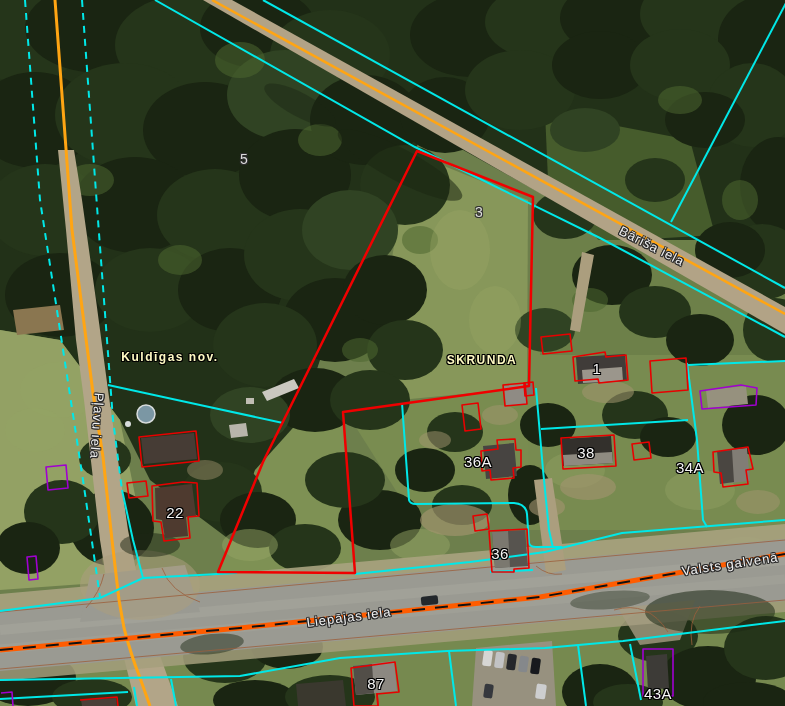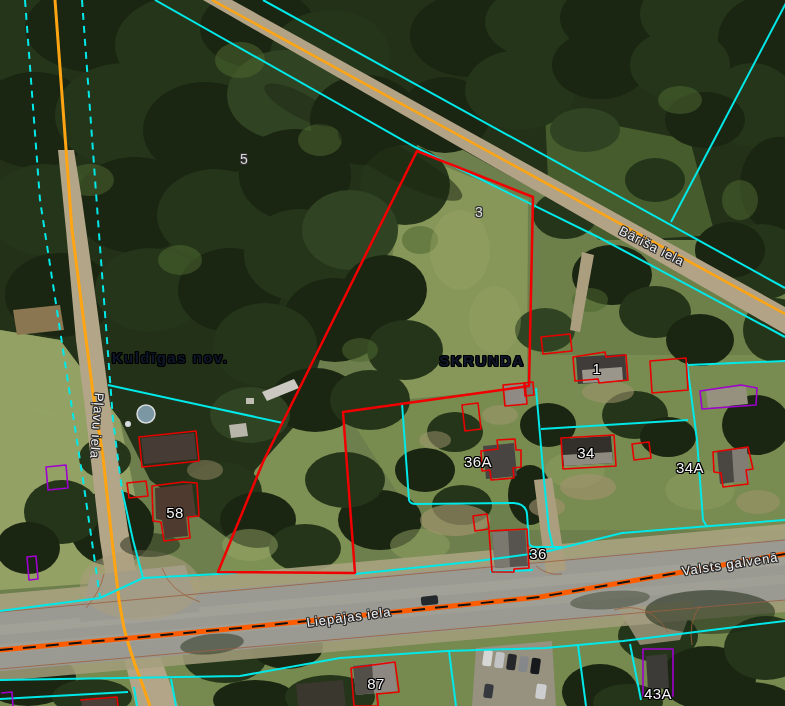--- a/index.html
+++ b/index.html
@@ -8,21 +8,21 @@
     background:#6d7f4c;font-family:"Liberation Sans",sans-serif;
     -webkit-font-smoothing:antialiased;
   }
   #stage svg{position:absolute;left:0;top:0;display:block;}
   .lbl{
     position:absolute;white-space:nowrap;
     transform:translate(-50%,-50%) rotate(var(--r,0deg));
     text-shadow:-1px -1px 0 #000,1px -1px 0 #000,-1px 1px 0 #000,1px 1px 0 #000,
                 0 -1px 0 #000,0 1px 0 #000,-1px 0 0 #000,1px 0 0 #000;
   }
-  .admin{font-size:15px;font-weight:bold;color:#0f172a;letter-spacing:1.5px;}
+  .admin{font-size:12px;font-weight:bold;color:#fef9c3;letter-spacing:1.5px;}
   .street{font-size:13px;color:#f0f0f0;letter-spacing:1px;
     text-shadow:-1px -1px 0 #2a2a2a,1px -1px 0 #2a2a2a,-1px 1px 0 #2a2a2a,1px 1px 0 #2a2a2a,
                 0 -1px 0 #2a2a2a,0 1px 0 #2a2a2a,-1px 0 0 #2a2a2a,1px 0 0 #2a2a2a;}
   .bnum{font-size:15px;color:#f5f5f5;letter-spacing:.5px;}
   .pnum{font-size:14px;color:#dcdcdc;
     text-shadow:-1px -1px 0 #2f2f2f,1px -1px 0 #2f2f2f,-1px 1px 0 #2f2f2f,1px 1px 0 #2f2f2f;}
   .f1{fill:#1a2512}.f2{fill:#25351a}.f3{fill:#304323}
   .hi{fill:#4c6630;opacity:.55}
 </style>
 </head>
@@ -293,21 +293,21 @@
 </svg>
 
 <div class="lbl pnum" style="left:244px;top:159px">5</div>
 <div class="lbl pnum" style="left:479px;top:212px">3</div>
 <div class="lbl admin" style="left:170px;top:357px">Kuldīgas nov.</div>
 <div class="lbl admin" style="left:482px;top:360px">SKRUNDA</div>
 <div class="lbl street" style="left:652px;top:246px;--r:27deg">Bāriša iela</div>
 <div class="lbl street" style="left:97px;top:426px;--r:94deg">Pļavu iela</div>
 <div class="lbl street" style="left:349px;top:617px;--r:-7.5deg">Liepājas iela</div>
 <div class="lbl street" style="left:730px;top:564px;--r:-8.5deg">Valsts galvenā</div>
-<div class="lbl bnum" style="left:175px;top:512px">58</div>
+<div class="lbl bnum" style="left:175px;top:512px">22</div>
 <div class="lbl bnum" style="left:597px;top:368px">1</div>
 <div class="lbl bnum" style="left:478px;top:461px">36A</div>
-<div class="lbl bnum" style="left:586px;top:452px">34</div>
+<div class="lbl bnum" style="left:586px;top:452px">38</div>
 <div class="lbl bnum" style="left:690px;top:467px">34A</div>
-<div class="lbl bnum" style="left:538px;top:553px">36</div>
+<div class="lbl bnum" style="left:500px;top:553px">36</div>
 <div class="lbl bnum" style="left:376px;top:683px">87</div>
 <div class="lbl bnum" style="left:658px;top:693px">43A</div>
 </div>
 
 </body></html>

